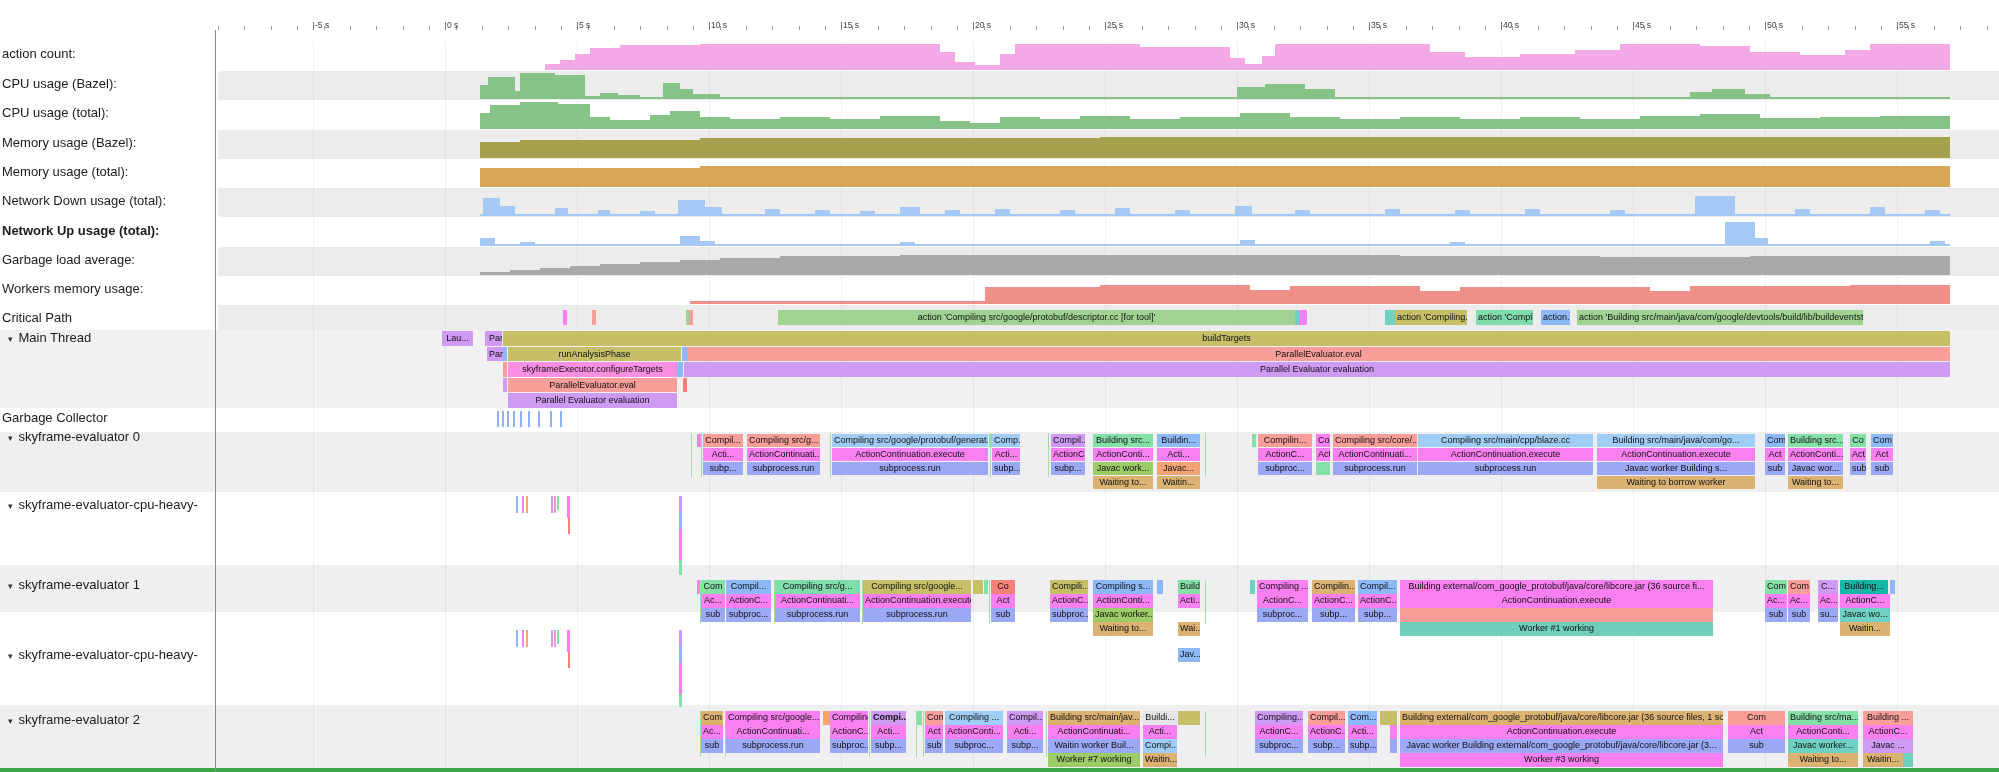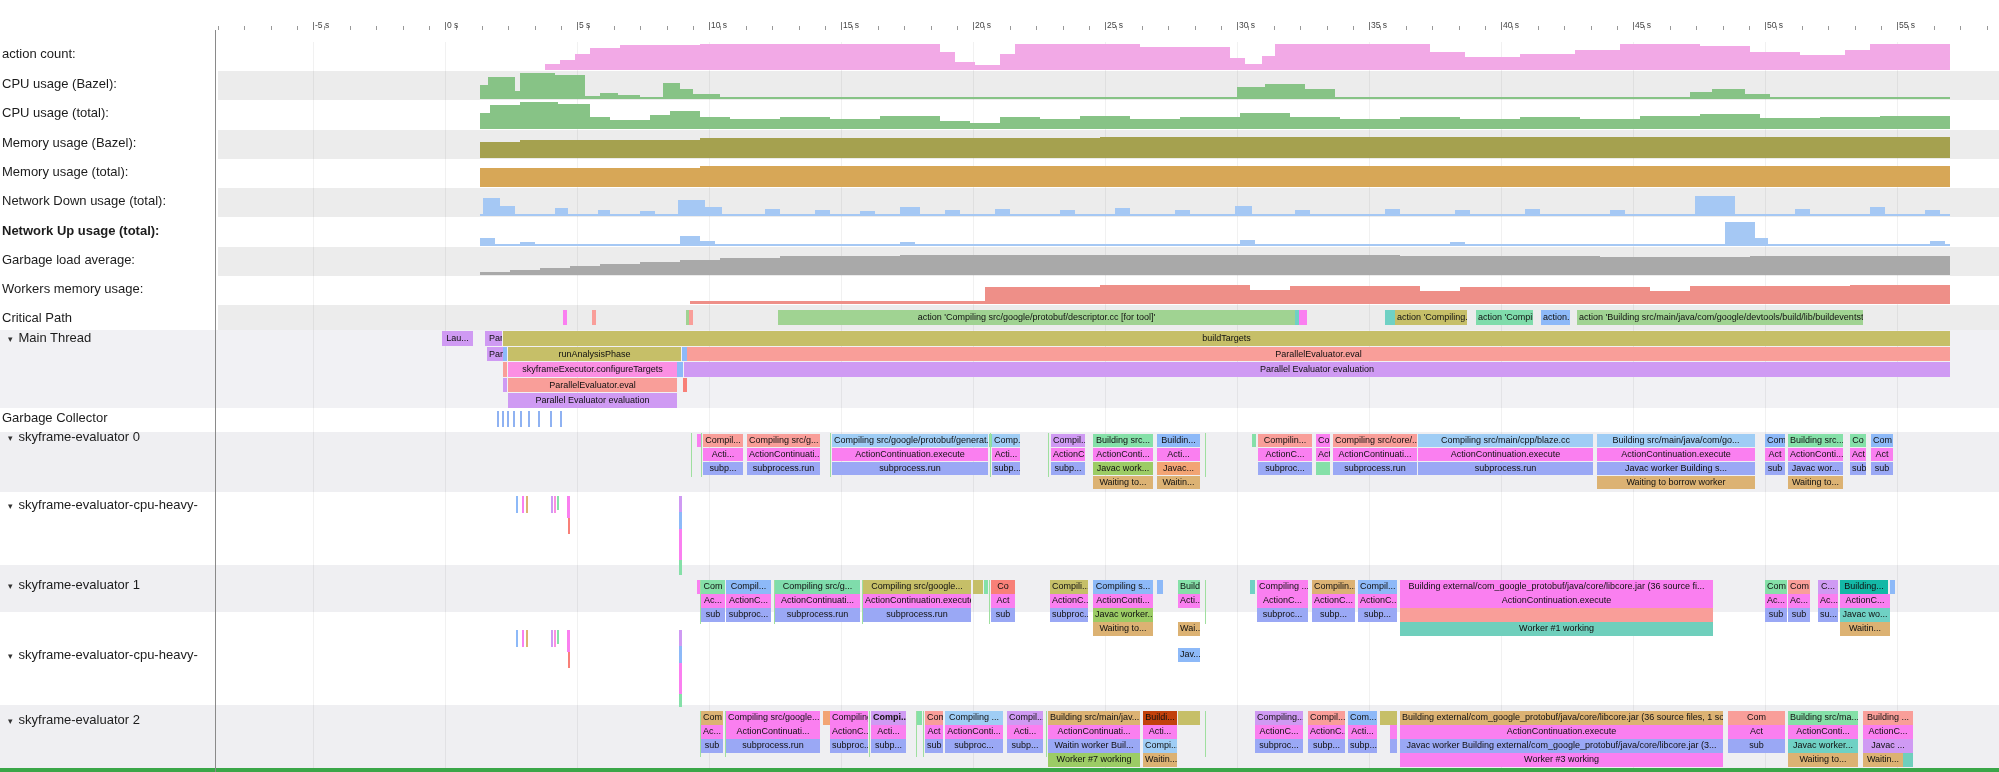--- a/index.html
+++ b/index.html
@@ -361,21 +361,21 @@
       <div class="bar" style="left: 701px; top: 711px; width: 22px; height: 13.5px; line-height: 13.5px; background: rgb(220, 178, 115);">Com</div>
       <div class="bar" style="left: 726px; top: 711px; width: 94px; height: 13.5px; line-height: 13.5px; background: rgb(250, 127, 240);">Compiling src/google...</div>
       <div class="bar" style="left: 823px; top: 711px; width: 7px; height: 13.5px; line-height: 13.5px; background: rgb(242, 164, 116);"></div>
       <div class="bar" style="left: 830px; top: 711px; width: 38px; height: 13.5px; line-height: 13.5px; background: rgb(250, 127, 240);">Compiling...</div>
       <div class="bar" style="left: 871px; top: 711px; width: 35px; height: 13.5px; line-height: 13.5px; background: rgb(207, 154, 243); font-weight: bold;">Compi...</div>
       <div class="bar" style="left: 917px; top: 711px; width: 5px; height: 13.5px; line-height: 13.5px; background: rgb(133, 224, 168);"></div>
       <div class="bar" style="left: 925px; top: 711px; width: 18px; height: 13.5px; line-height: 13.5px; background: rgb(249, 158, 153);">Com</div>
       <div class="bar" style="left: 945px; top: 711px; width: 58px; height: 13.5px; line-height: 13.5px; background: rgb(159, 205, 245);">Compiling ...</div>
       <div class="bar" style="left: 1007px; top: 711px; width: 36px; height: 13.5px; line-height: 13.5px; background: rgb(207, 154, 243);">Compil...</div>
       <div class="bar" style="left: 1048px; top: 711px; width: 92px; height: 26px; line-height: 13.5px; background: rgb(220, 178, 115);">Building src/main/jav...</div>
-      <div class="bar" style="left: 1143px; top: 711px; width: 34px; height: 14px; line-height: 13.5px; background: #c2410c;">Buildi...</div>
+      <div class="bar" style="left: 1143px; top: 711px; width: 34px; height: 14px; line-height: 13.5px; background: #e5e5e5;">Buildi...</div>
       <div class="bar" style="left: 1178px; top: 711px; width: 22px; height: 13.5px; line-height: 13.5px; background: rgb(198, 191, 104);"></div>
       <div class="bar" style="left: 1255px; top: 711px; width: 48px; height: 13.5px; line-height: 13.5px; background: rgb(207, 154, 243);">Compiling...</div>
       <div class="bar" style="left: 1308px; top: 711px; width: 37px; height: 13.5px; line-height: 13.5px; background: rgb(249, 158, 153);">Compil...</div>
       <div class="bar" style="left: 1348px; top: 711px; width: 29px; height: 13.5px; line-height: 13.5px; background: rgb(141, 185, 248);">Com...</div>
       <div class="bar" style="left: 1380px; top: 711px; width: 17px; height: 13.5px; line-height: 13.5px; background: rgb(198, 191, 104);"></div>
       <div class="bar" style="left: 1400px; top: 711px; width: 323px; height: 13.5px; line-height: 13.5px; background: rgb(220, 178, 115);">Building external/com_google_protobuf/java/core/libcore.jar (36 source files, 1 source jar)</div>
       <div class="bar" style="left: 1728px; top: 711px; width: 57px; height: 13.5px; line-height: 13.5px; background: rgb(249, 158, 153);">Com</div>
       <div class="bar" style="left: 1788px; top: 711px; width: 70px; height: 13.5px; line-height: 13.5px; background: rgb(133, 224, 168);">Building src/ma...</div>
       <div class="bar" style="left: 1863px; top: 711px; width: 50px; height: 13.5px; line-height: 13.5px; background: rgb(249, 158, 153);">Building ...</div>
       <div class="bar" style="left: 701px; top: 725px; width: 22px; height: 13.5px; line-height: 13.5px; background: rgb(250, 127, 240);">Ac...</div>

